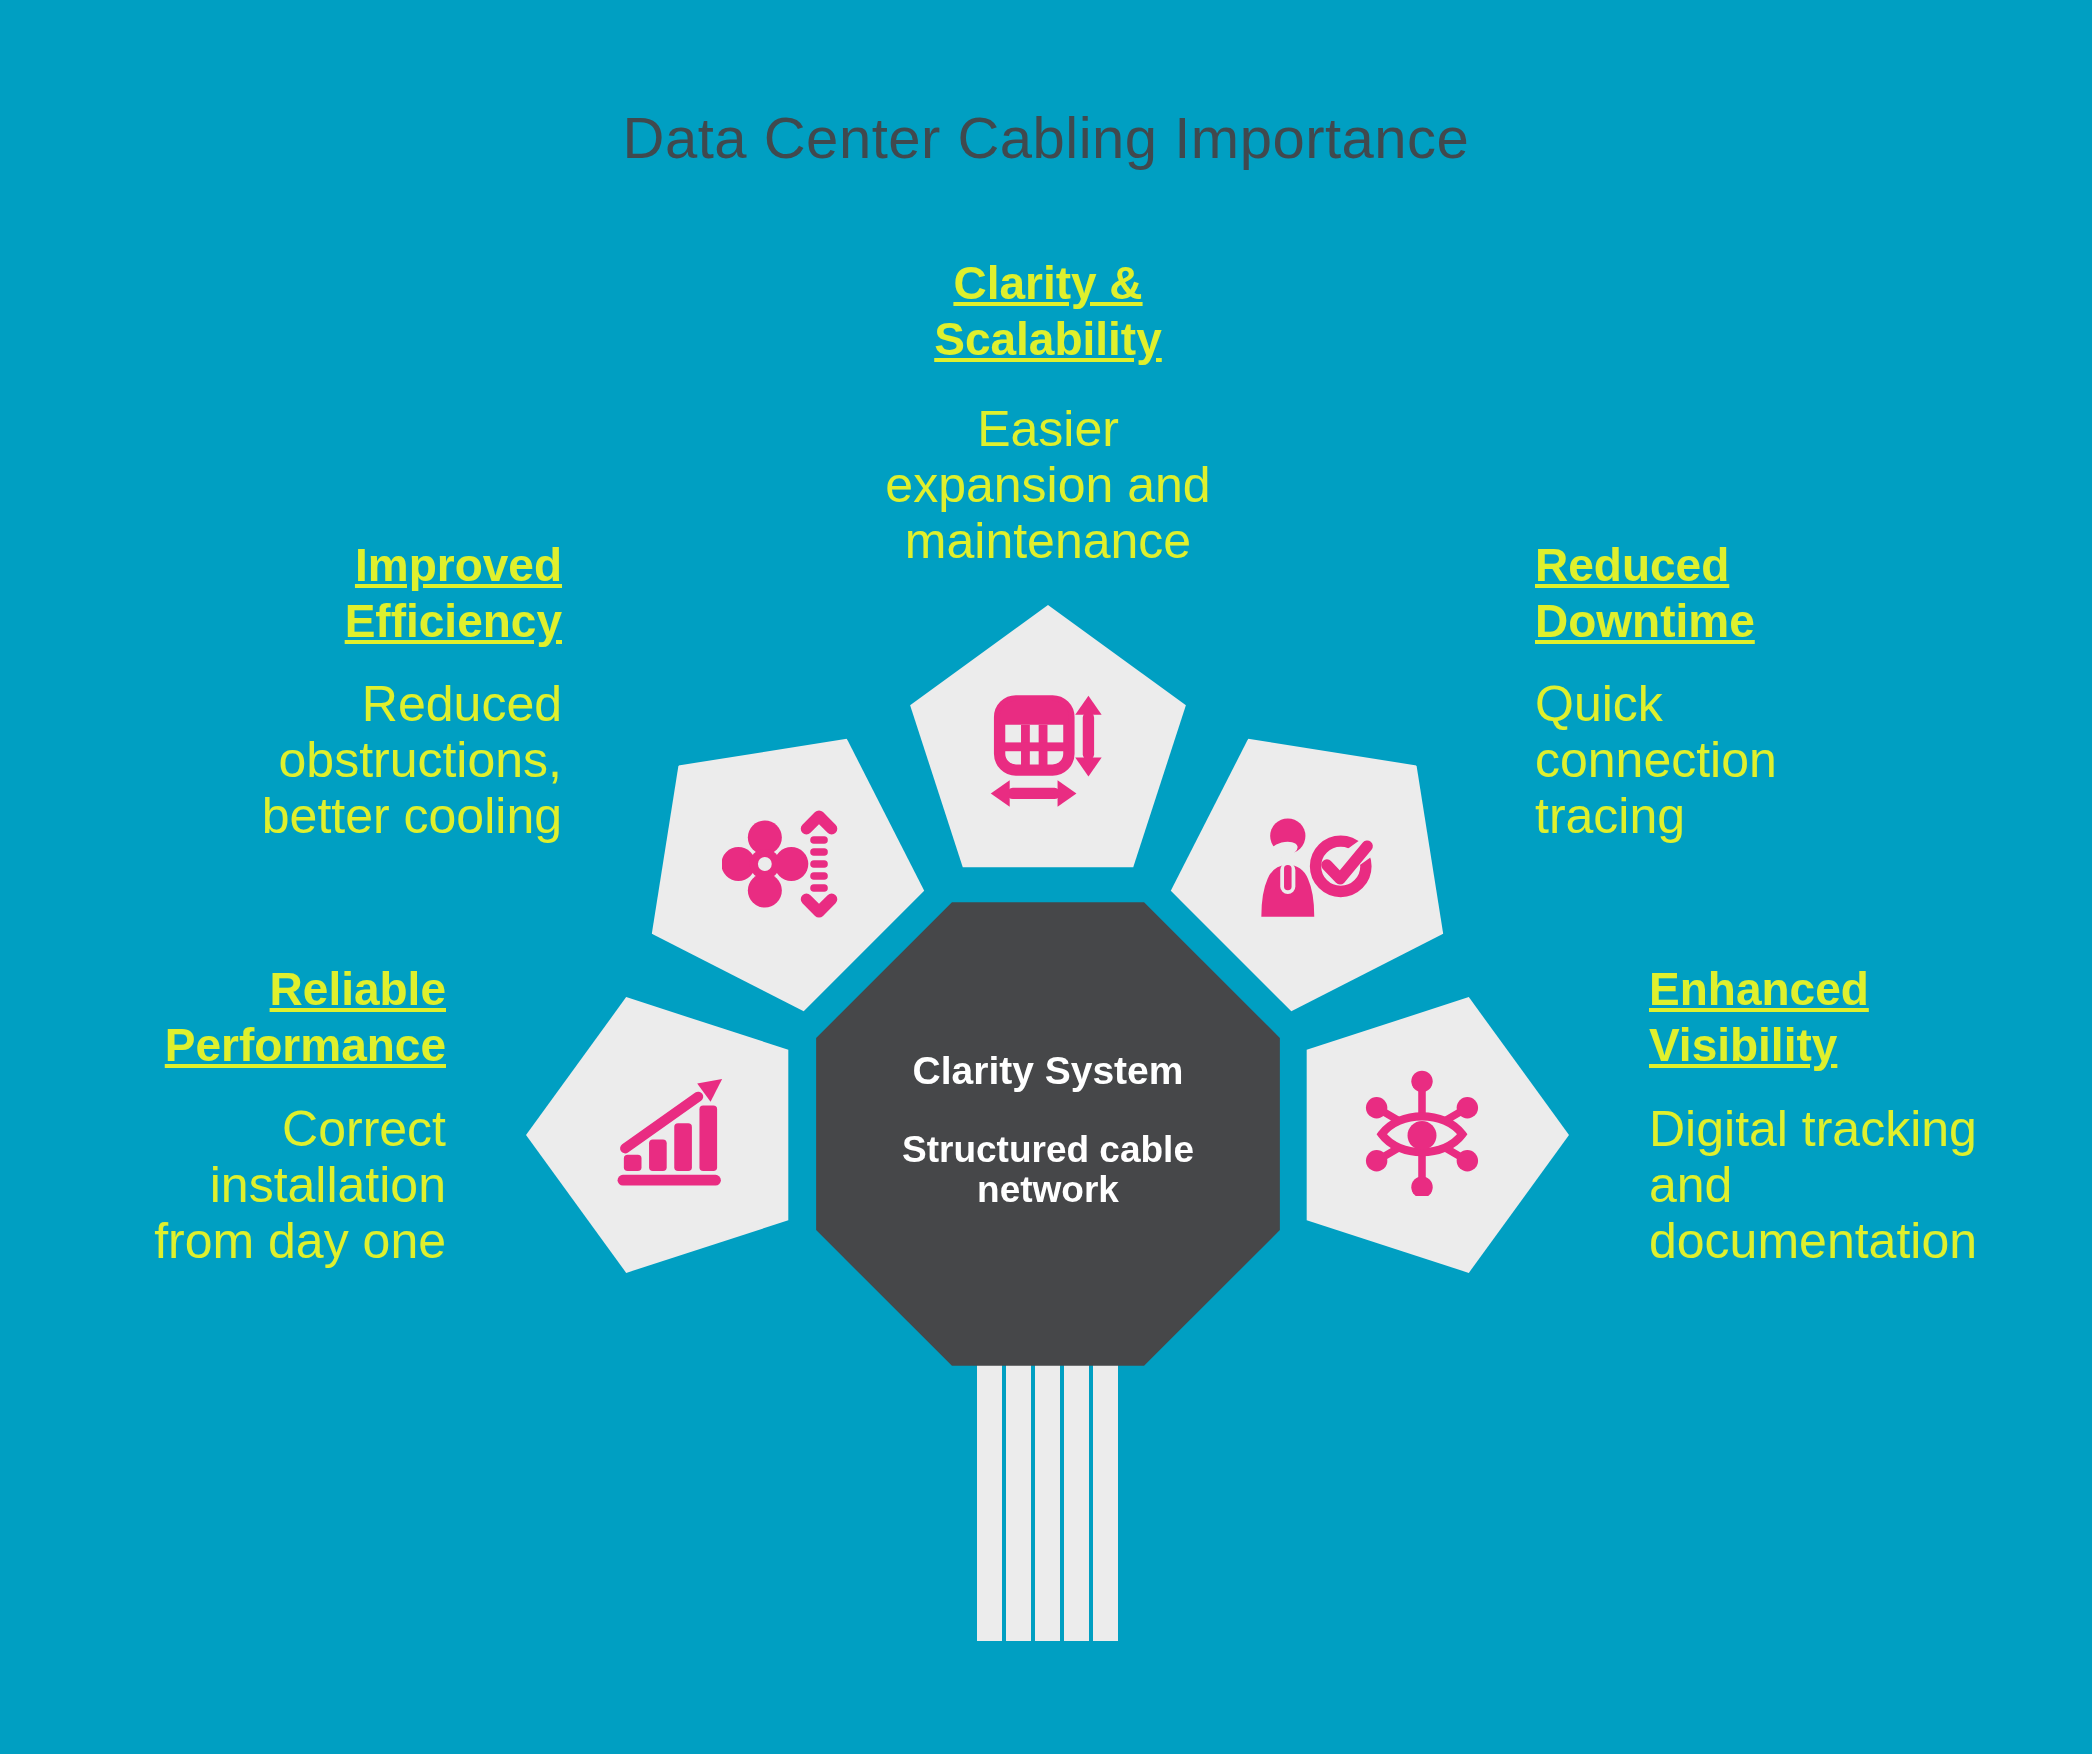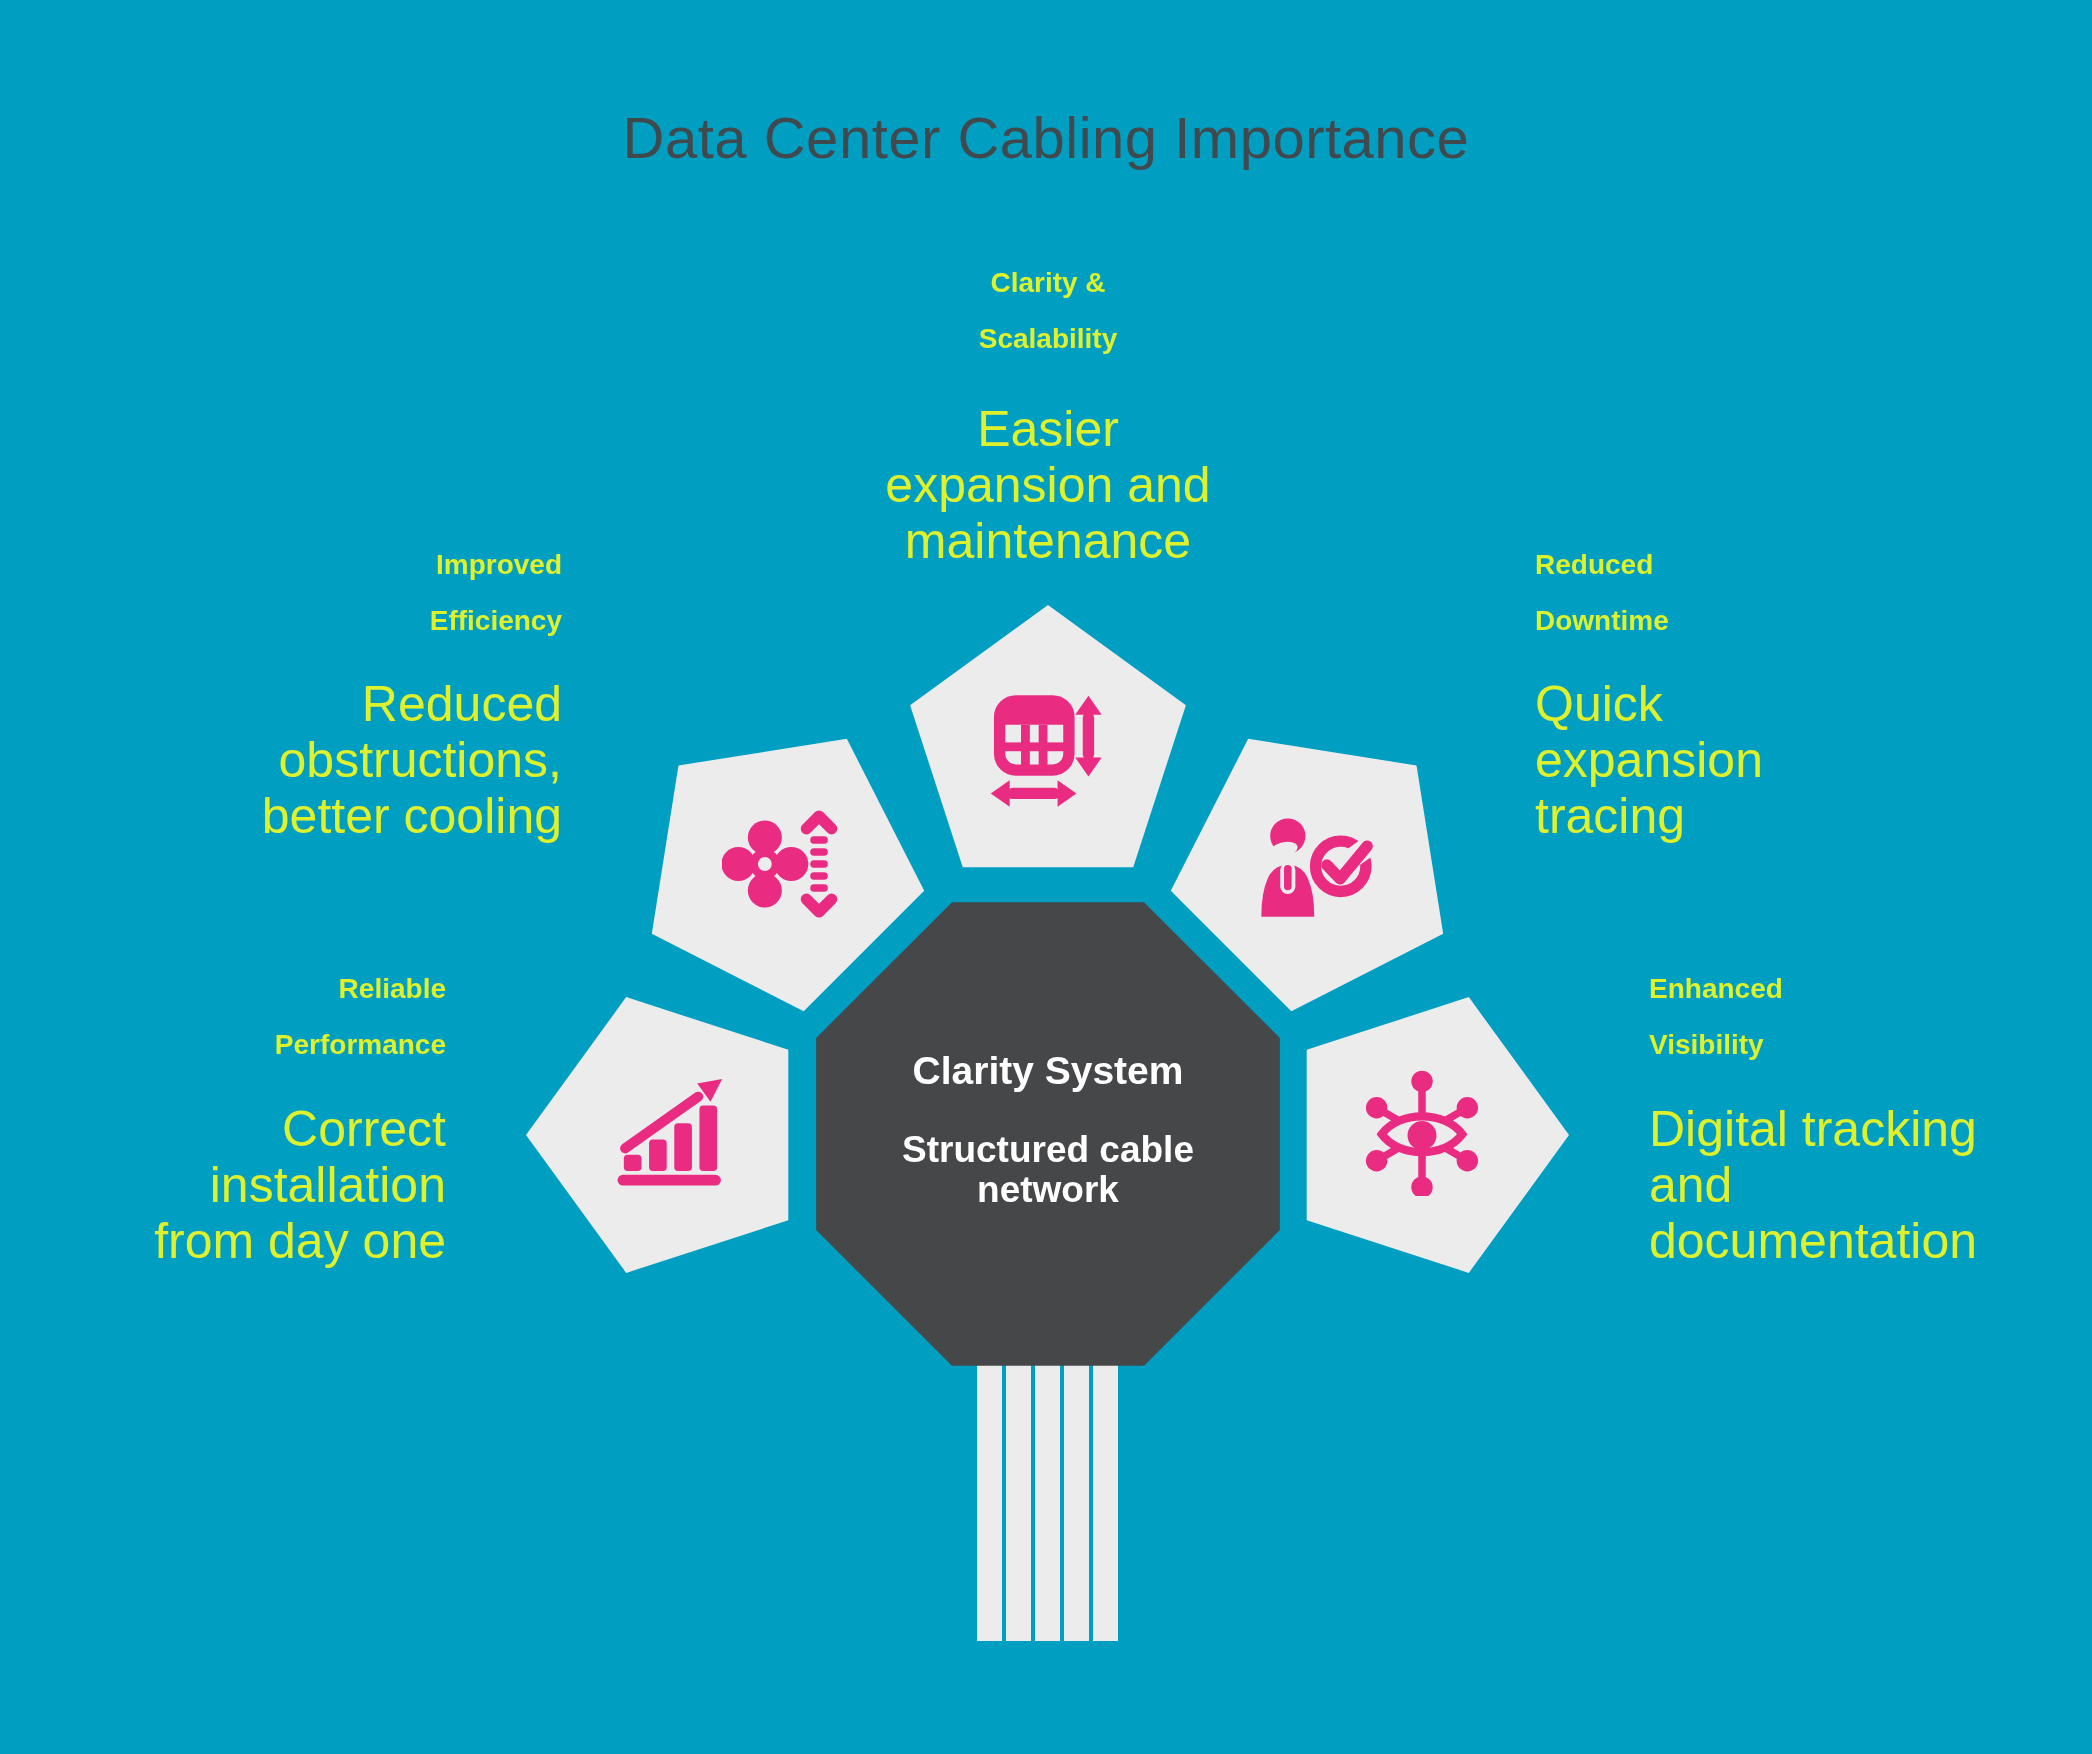--- a/index.html
+++ b/index.html
@@ -8,21 +8,21 @@
     background:var(--c-background,#009fc2);
     font-family:"Liberation Sans",sans-serif;
   }
   .title{
     position:absolute;top:104px;left:0;width:100%;text-align:center;
     font-size:58px;font-weight:400;letter-spacing:0.5px;
     color:var(--c-title_color,#40494e);
   }
   
   .label{position:absolute;color:var(--c-accent_yellow,#dff02d);}
-  .label .hd{font-size:28px;font-weight:700;line-height:56px;white-space:pre-line;}
+  .label .hd{font-size:46px;font-weight:700;line-height:56px;white-space:pre-line;text-decoration:underline;}
   .label .bd{font-size:50px;font-weight:400;line-height:56px;white-space:pre-line;}
   .ta-c{text-align:center;}
   .ta-r{text-align:right;}
   .lb-top{left:734px;top:255px;width:628px;}
   .lb-top .bd{margin-top:34px;}
   .lb-left-top{right:1530px;top:537px;width:579px;}
   .lb-right-top{left:1535px;top:537px;width:541px;}
   .lb-left-top .bd,.lb-right-top .bd{margin-top:27px;}
   .lb-left-bottom{right:1646px;top:961px;width:579px;}
   .lb-right-bottom{left:1649px;top:961px;width:454px;}
@@ -81,21 +81,21 @@
     <div class="hd">Improved
 Efficiency</div>
     <div class="bd">Reduced
 obstructions,
 better cooling</div>
   </div>
   <div class="label lb-right-top">
     <div class="hd">Reduced
 Downtime</div>
     <div class="bd">Quick
-expansion
+connection
 tracing</div>
   </div>
   <div class="label lb-left-bottom ta-r">
     <div class="hd">Reliable
 Performance</div>
     <div class="bd">Correct
 installation
 from day one</div>
   </div>
   <div class="label lb-right-bottom">

